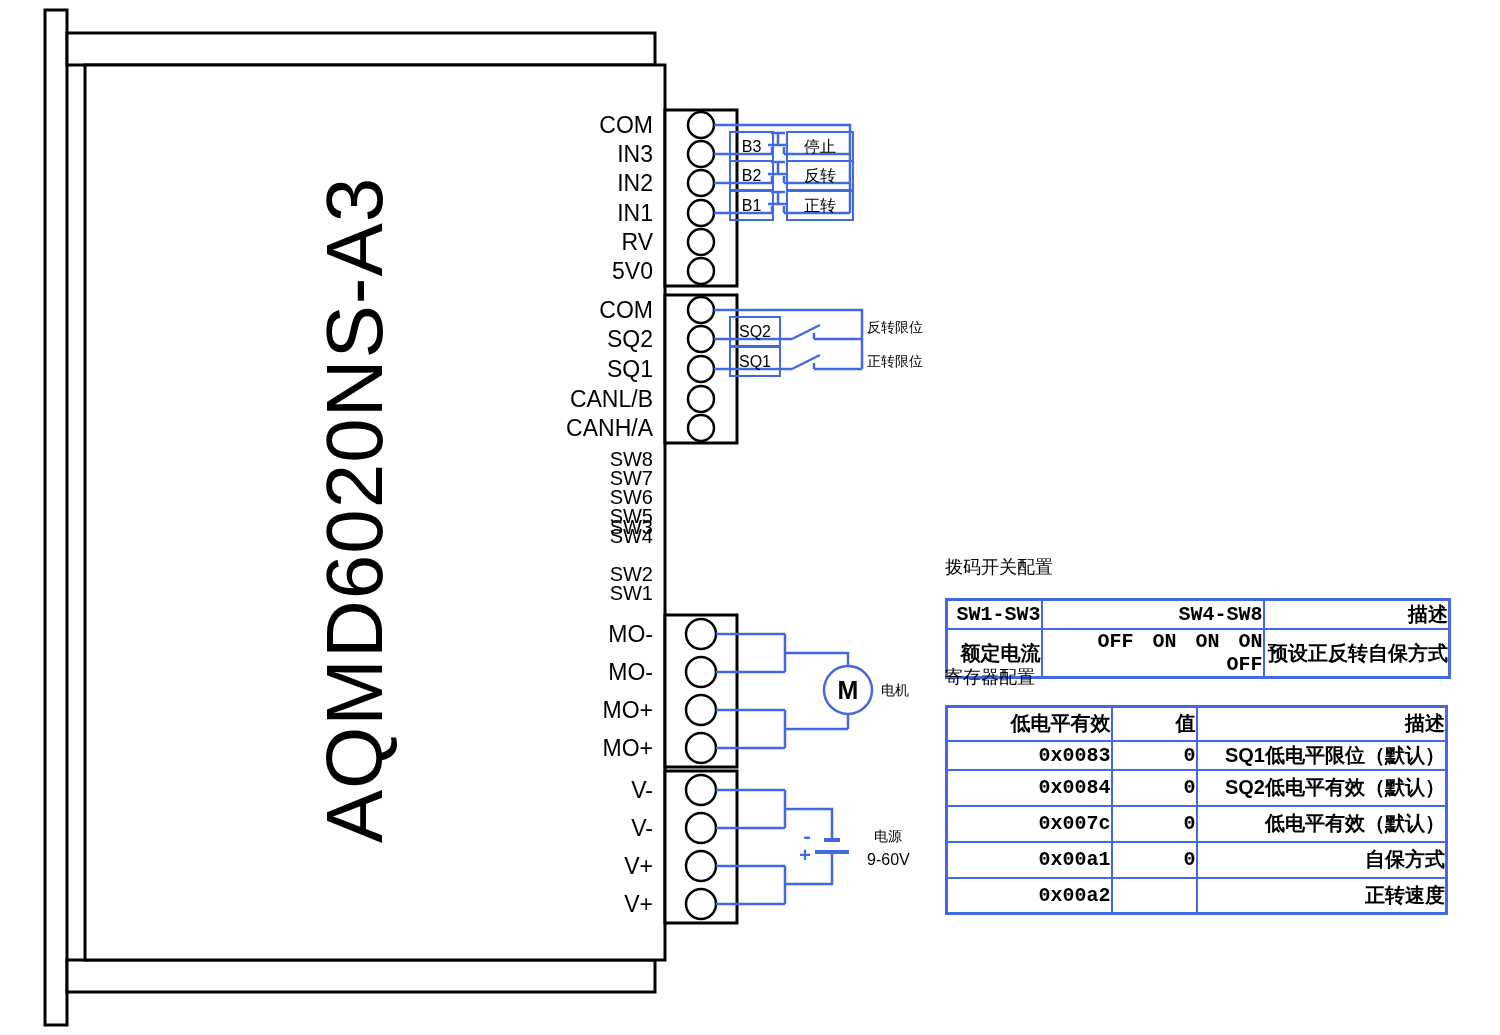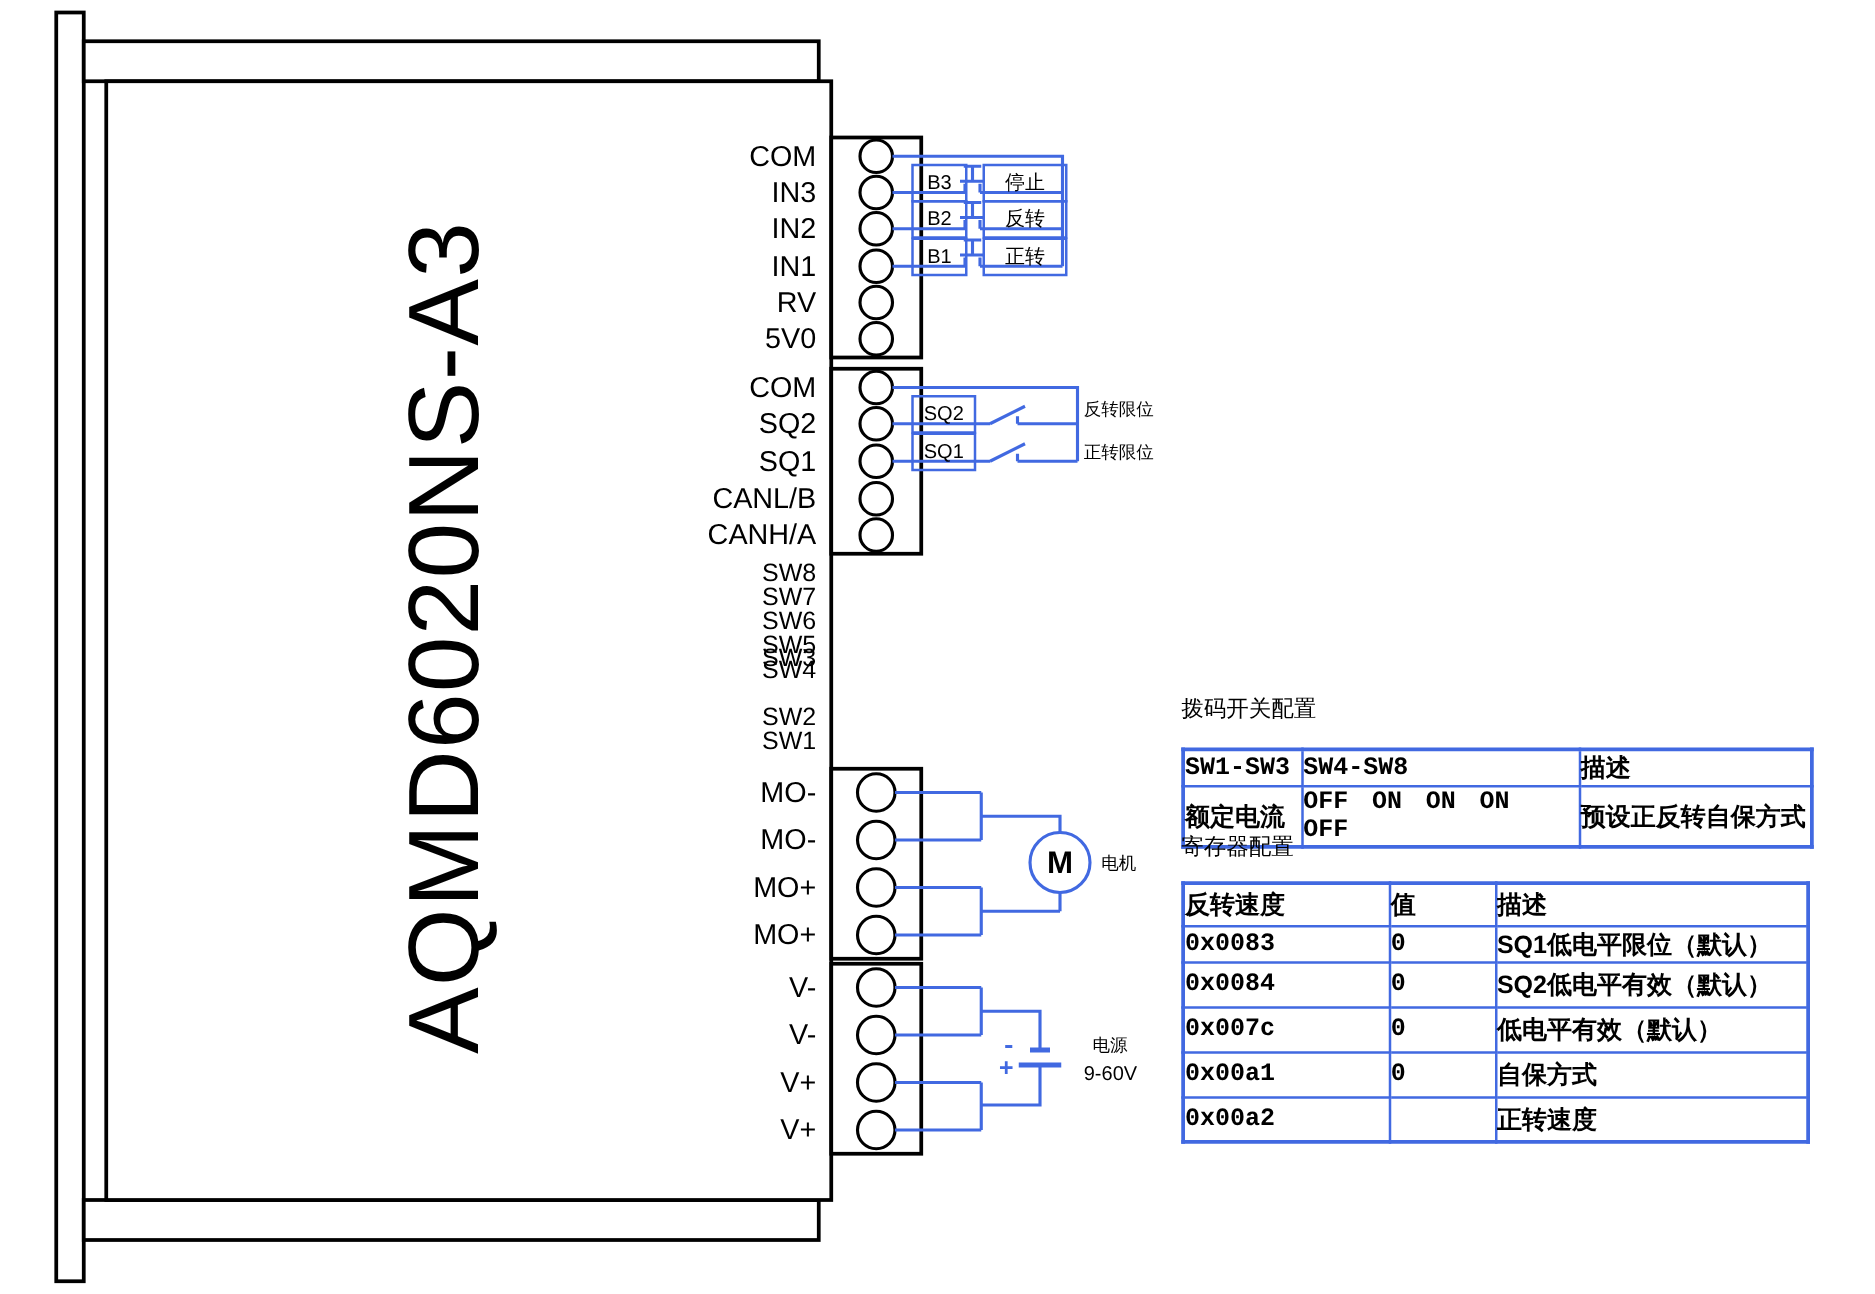--- a/index.html
+++ b/index.html
@@ -8,21 +8,21 @@
   .lbl{position:absolute;transform:translateY(-50%);white-space:nowrap;font-size:14px;line-height:1}
   .small{font-size:16px}
   .bluetxt{color:#4169e1;font-weight:bold;font-family:"Liberation Mono",monospace;font-size:20px}
   .pin{position:absolute;left:525px;width:128px;text-align:right;transform:translateY(-50%);font-size:23px;white-space:nowrap;line-height:1}
   .sw{font-size:20px}
   .model{position:absolute;left:5px;top:460px;width:700px;height:100px;display:flex;align-items:center;justify-content:center;transform:rotate(-90deg);font-size:80px;letter-spacing:1px}
   .wbox{position:absolute;border:2px solid #4169e1;display:flex;align-items:center;justify-content:center;font-size:16px;background:transparent;line-height:1}
   .mlabel{position:absolute;display:flex;align-items:center;justify-content:center;font-size:25px;font-weight:bold}
   .tbl-title{position:absolute;font-size:18px;font-weight:normal;line-height:1.15}
   .blue-tbl{position:absolute;border-collapse:collapse;table-layout:fixed;background:#fff;border:3px solid #4169e1}
-  .blue-tbl th,.blue-tbl td{border:2px solid #4169e1;text-align:left;vertical-align:middle;font-weight:bold;font-size:20px;padding:0;color:#000}
+  .blue-tbl th,.blue-tbl td{border:2px solid #4169e1;text-align:right;vertical-align:middle;font-weight:bold;font-size:20px;padding:0;color:#000}
   .mono{font-family:"Liberation Mono",monospace}
   .wsp{word-spacing:7px}
 </style>
 </head>
 <body>
 
 <div class="canvas">
 
   <svg class="art" width="1500" height="1035" viewBox="0 0 1500 1035">
 
@@ -156,21 +156,21 @@
 
   <div class="tbl-title" style="left:945px;top:667px">寄存器配置</div>
   <table class="blue-tbl" style="left:945px;top:705px;width:500px">
     <colgroup>
         <col style="width:165px">
         <col style="width:85px">
         <col style="width:250px">
       </colgroup>
     <tbody>
       <tr style="height:34px">
-        <th>反转速度</th>
+        <th>低电平有效</th>
         <th>值</th>
         <th>描述</th>
       </tr>
       <tr style="height:20px">
         <td class="mono">0x0083</td>
         <td class="mono">0</td>
         <td>SQ1低电平限位（默认）</td>
       </tr>
       <tr style="height:36px">
         <td class="mono">0x0084</td>

